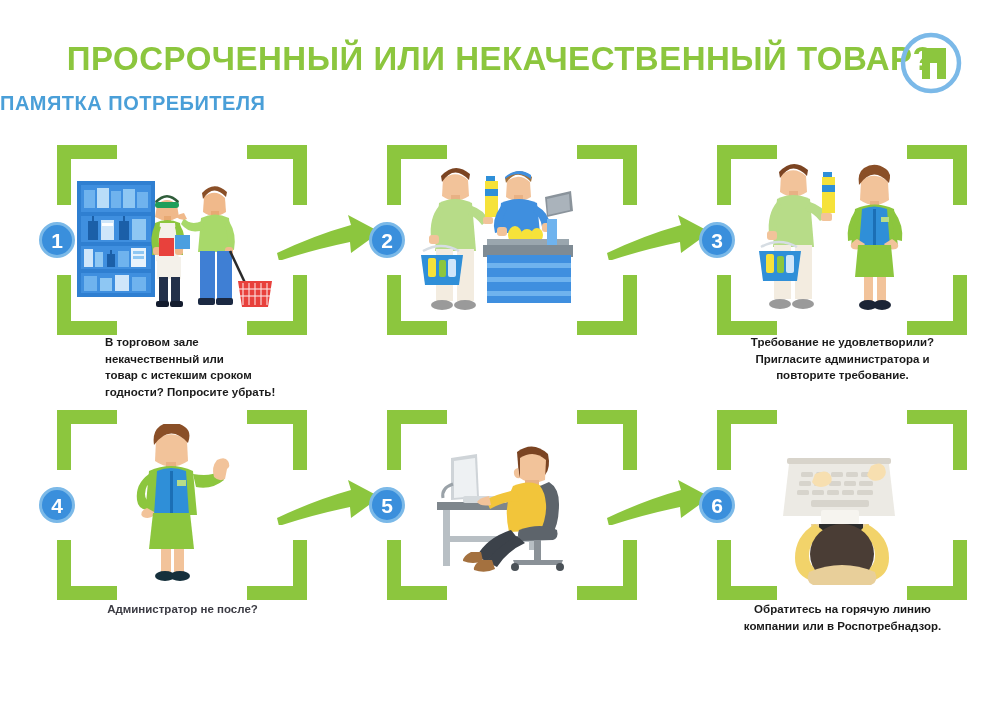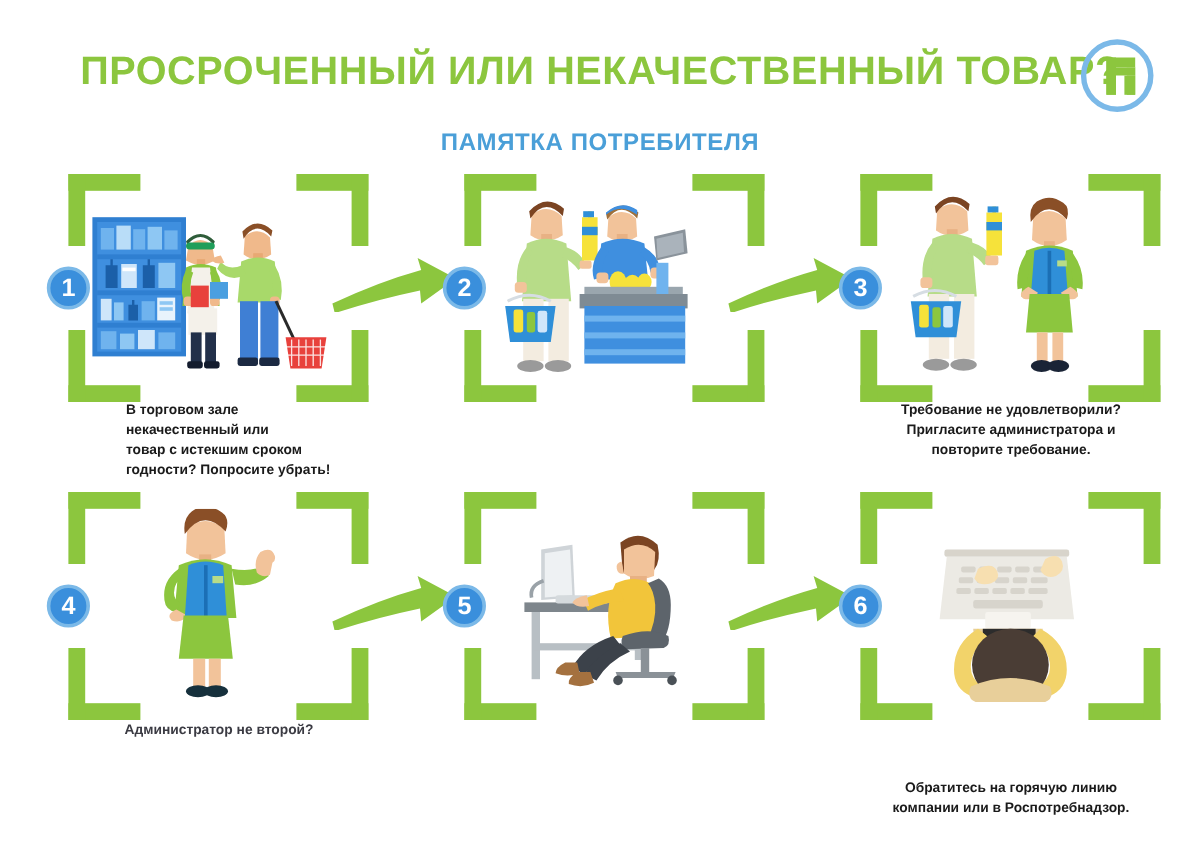--- a/index.html
+++ b/index.html
@@ -10,22 +10,22 @@
   }
   .page{position:relative;width:1000px;height:706px;}
 
   
   .title{
     position:absolute;left:0;top:40px;width:1000px;text-align:center;
     font-size:33px;font-weight:bold;letter-spacing:0.5px;
     color:#8cc63e;white-space:nowrap;
   }
   .subtitle{
-    position:absolute;left:0;top:92px;width:1000px;text-align:center;
-    font-size:20px;font-weight:bold;letter-spacing:0.5px;color:#4a9fd8;margin-top:16px;
+    position:absolute;left:0;top:92px;width:1000px;
+    font-size:20px;font-weight:bold;letter-spacing:0.5px;color:#4a9fd8;
   }
   .logo{
     position:absolute;left:900px;top:32px;width:62px;height:62px;
   }
 
   
   .panel{position:absolute;width:250px;height:190px;}
   .frame{position:absolute;inset:0;}
   .corner{position:absolute;background:#8cc63e;}
   
@@ -353,21 +353,21 @@
         <path d="M82 89 h37 l4 36 h-45 z" fill="#8cc63e"></path>
 
         <rect x="90" y="125" width="10" height="24" fill="#f2c39a"></rect>
         <rect x="103" y="125" width="10" height="24" fill="#f2c39a"></rect>
         <ellipse cx="94" cy="152" rx="10" ry="5" fill="#16303c"></ellipse>
         <ellipse cx="109" cy="152" rx="10" ry="5" fill="#16303c"></ellipse>
       </svg>
     </div>
     <div class="badge" style="left:-18px;top:77px;">4</div>
   </div>
-  <div class="caption center grey" style="left:50px;top:601px;width:265px;">Администратор не второй?</div>
+  <div class="caption center grey" style="left:50px;top:601px;width:265px;">Администратор не после?</div>
 
   <div class="panel" style="left:387px;top:410px;">
     <div class="frame">
       <div class="corner c-tl-h"></div>
         <div class="corner c-tl-v"></div>
       <div class="corner c-tr-h"></div>
         <div class="corner c-tr-v"></div>
       <div class="corner c-bl-h"></div>
         <div class="corner c-bl-v"></div>
       <div class="corner c-br-h"></div>
@@ -461,21 +461,21 @@
         <path d="M84 50 q12 -6 16 2 q3 7 -5 10 q-10 3 -14 -4 z" fill="#f7dfb0"></path>
         <path d="M140 42 q10 -6 14 2 q3 8 -5 12 q-9 3 -13 -5 z" fill="#f7dfb0"></path>
 
         <ellipse cx="111" cy="130" rx="32" ry="30" fill="#4a3d35"></ellipse>
 
         <path d="M78 148 q33 -14 66 0 q4 10 -4 13 h-58 q-8 -3 -4 -13 z" fill="#e8cf9a"></path>
       </svg>
     </div>
     <div class="badge" style="left:-18px;top:77px;">6</div>
   </div>
-  <div class="caption center" style="left:705px;top:601px;width:275px;margin-top:48px;">Обратитесь на горячую линию
+  <div class="caption center" style="left:705px;top:601px;width:275px;">Обратитесь на горячую линию
 компании или в Роспотребнадзор.</div>
 
   <div class="arrow" style="left:275px;top:205px;width:110px;height:55px;">
     <svg viewBox="0 0 110 55">
       <path d="M2 48 q38 -18 74 -28 l-3 -10 l32 17 l-29 21 l-1 -11 q-38 8 -71 19 z" fill="#8cc63e"></path>
     </svg>
   </div>
 
   <div class="arrow" style="left:605px;top:205px;width:110px;height:55px;">
     <svg viewBox="0 0 110 55">

